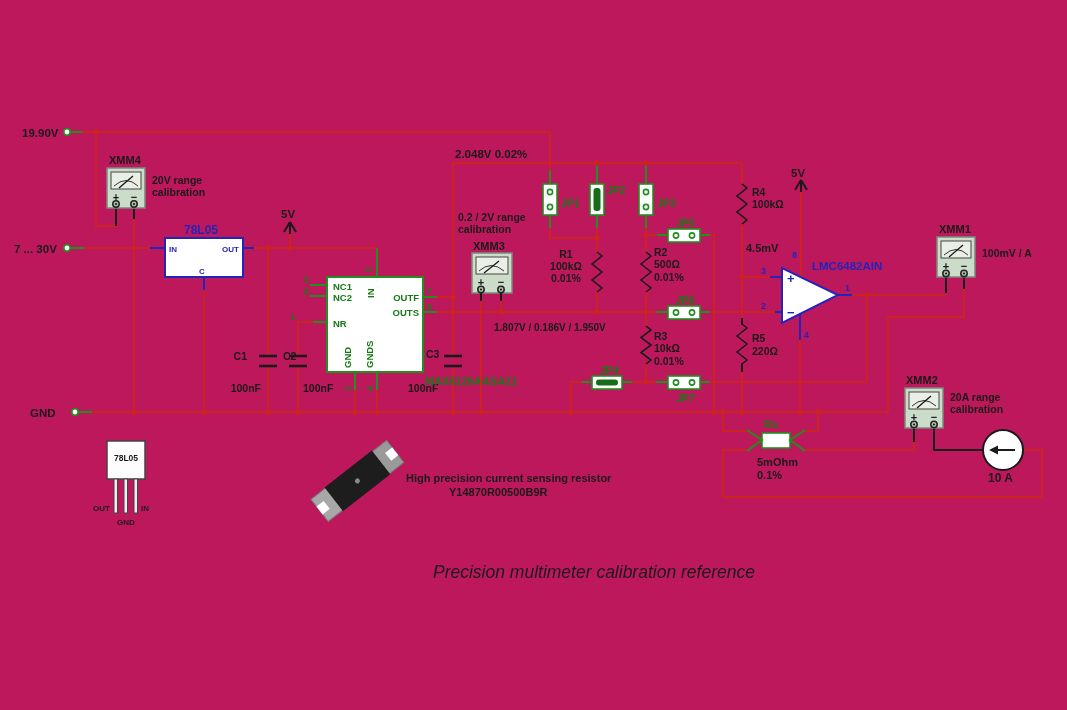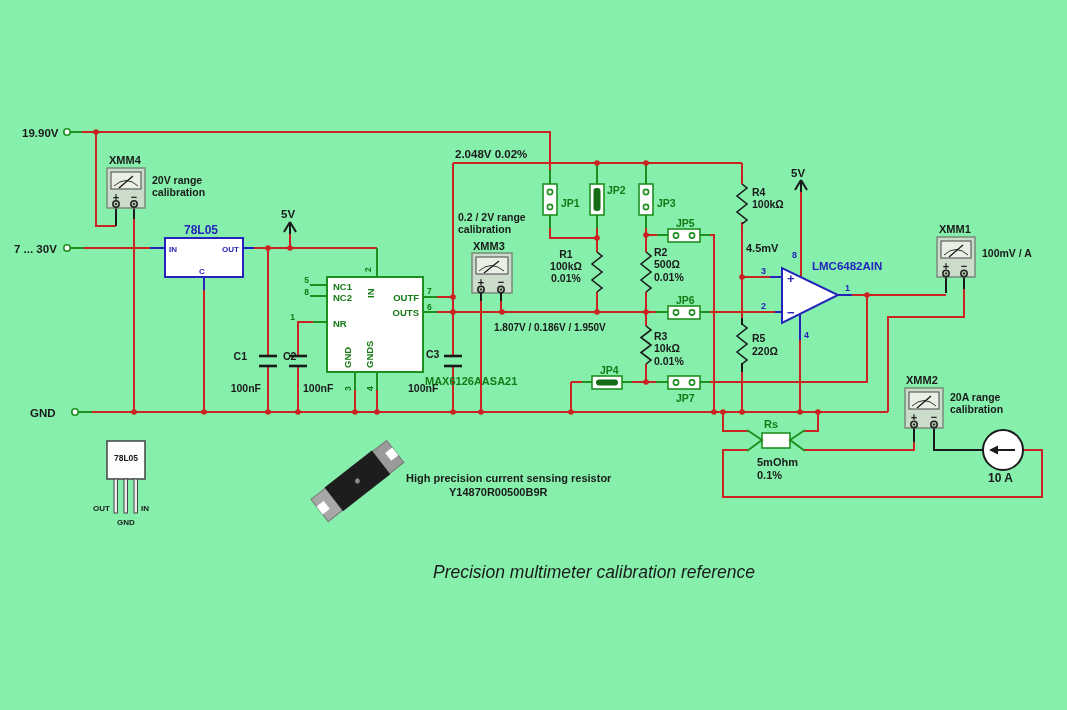--- a/index.html
+++ b/index.html
@@ -1,16 +1,16 @@
 <!DOCTYPE html>
 <html><head>
 <meta charset="utf-8">
 <style>
   html,body{margin:0;padding:0;background:#fff;}
-  #canvas{position:relative;width:1067px;height:710px;background:#86efac;overflow:hidden;}
+  #canvas{position:relative;width:1067px;height:710px;background:#be185d;overflow:hidden;}
   svg{position:absolute;left:0;top:0;}
   text{font-family:"Liberation Sans","DejaVu Sans",sans-serif;font-weight:bold;fill:#1a1a1a;}
   .wire{stroke:#cc2222;stroke-width:2;fill:none;}
   .wireb{stroke:#1a1a1a;stroke-width:2;fill:none;}
   .wireg{stroke:#1f8f1f;stroke-width:2;fill:none;}
   .wireblu{stroke:#2424bb;stroke-width:2;fill:none;}
   .zig{stroke:#1a1a1a;stroke-width:1.6;fill:none;}
   .dot{fill:#cc2222;stroke:none;}
   .grnbox{stroke:#1f8f1f;stroke-width:1.6;fill:#ffffff;}
   .grnfill{fill:#156d15;stroke:none;}

